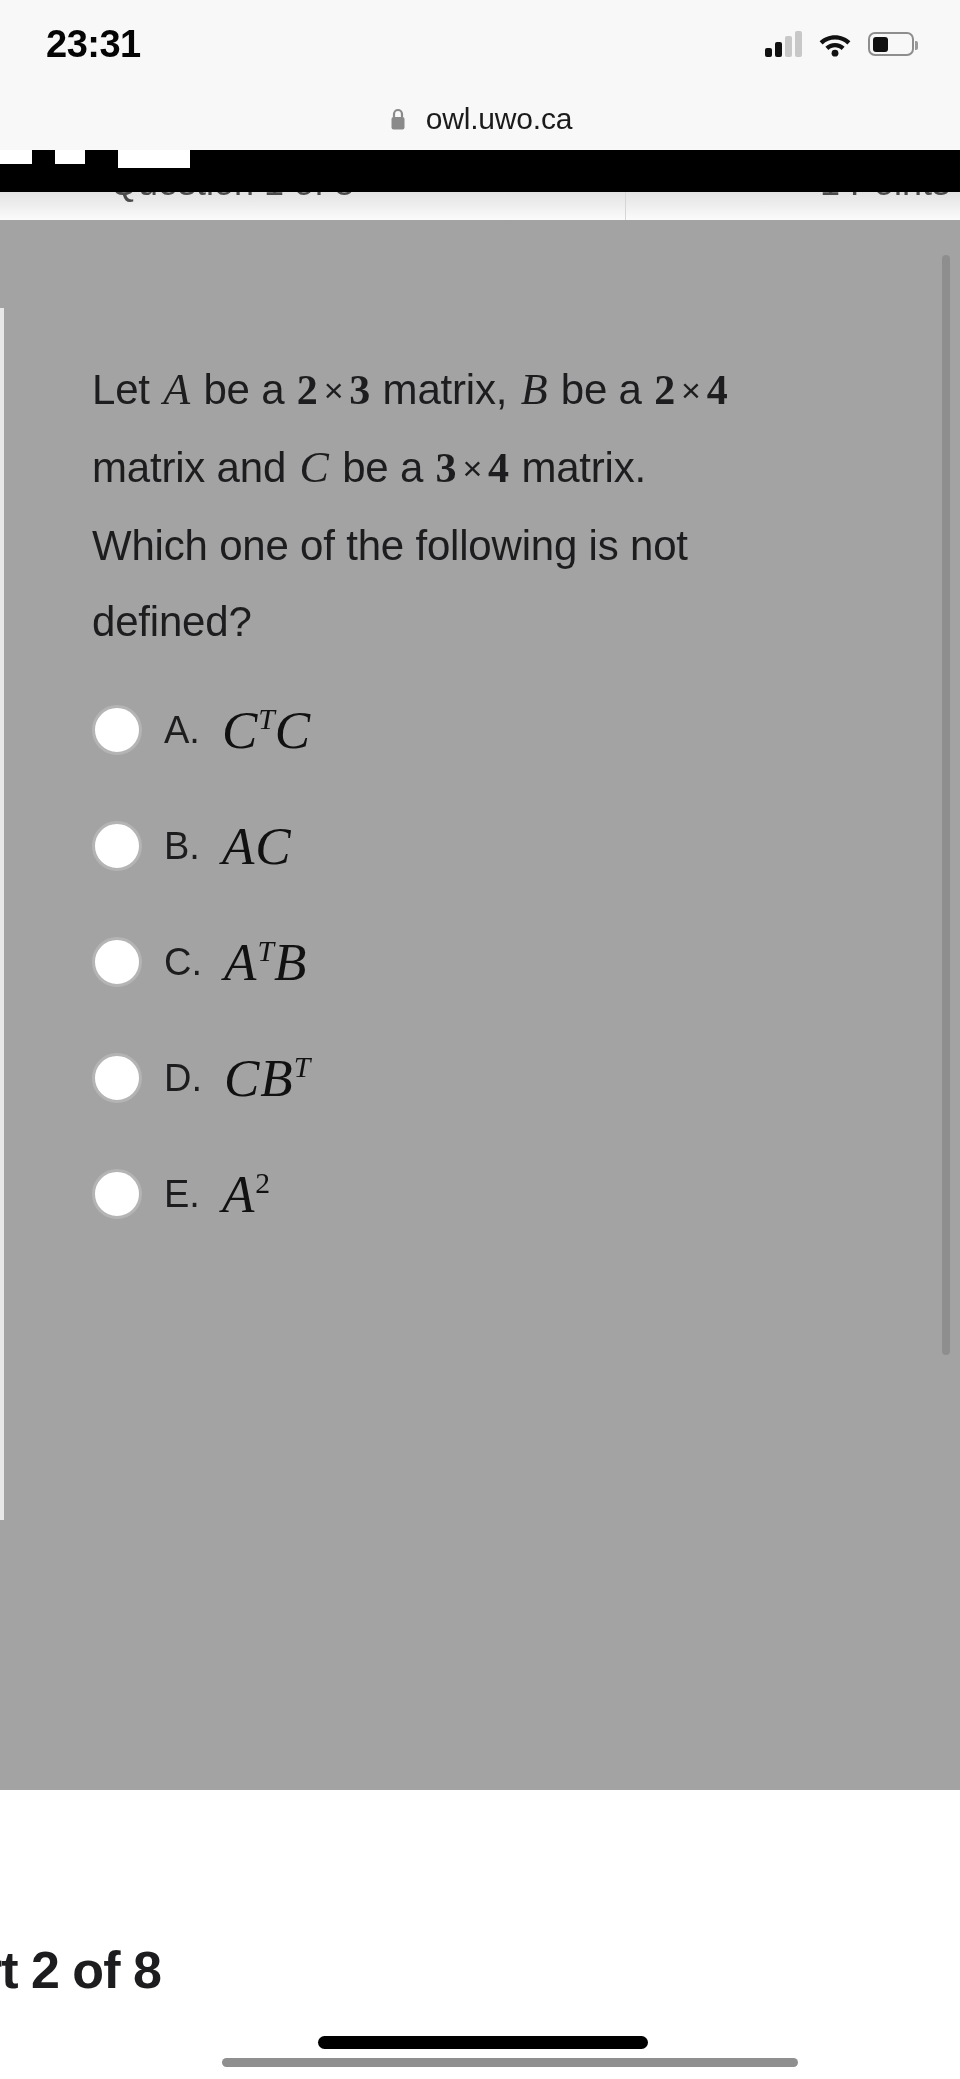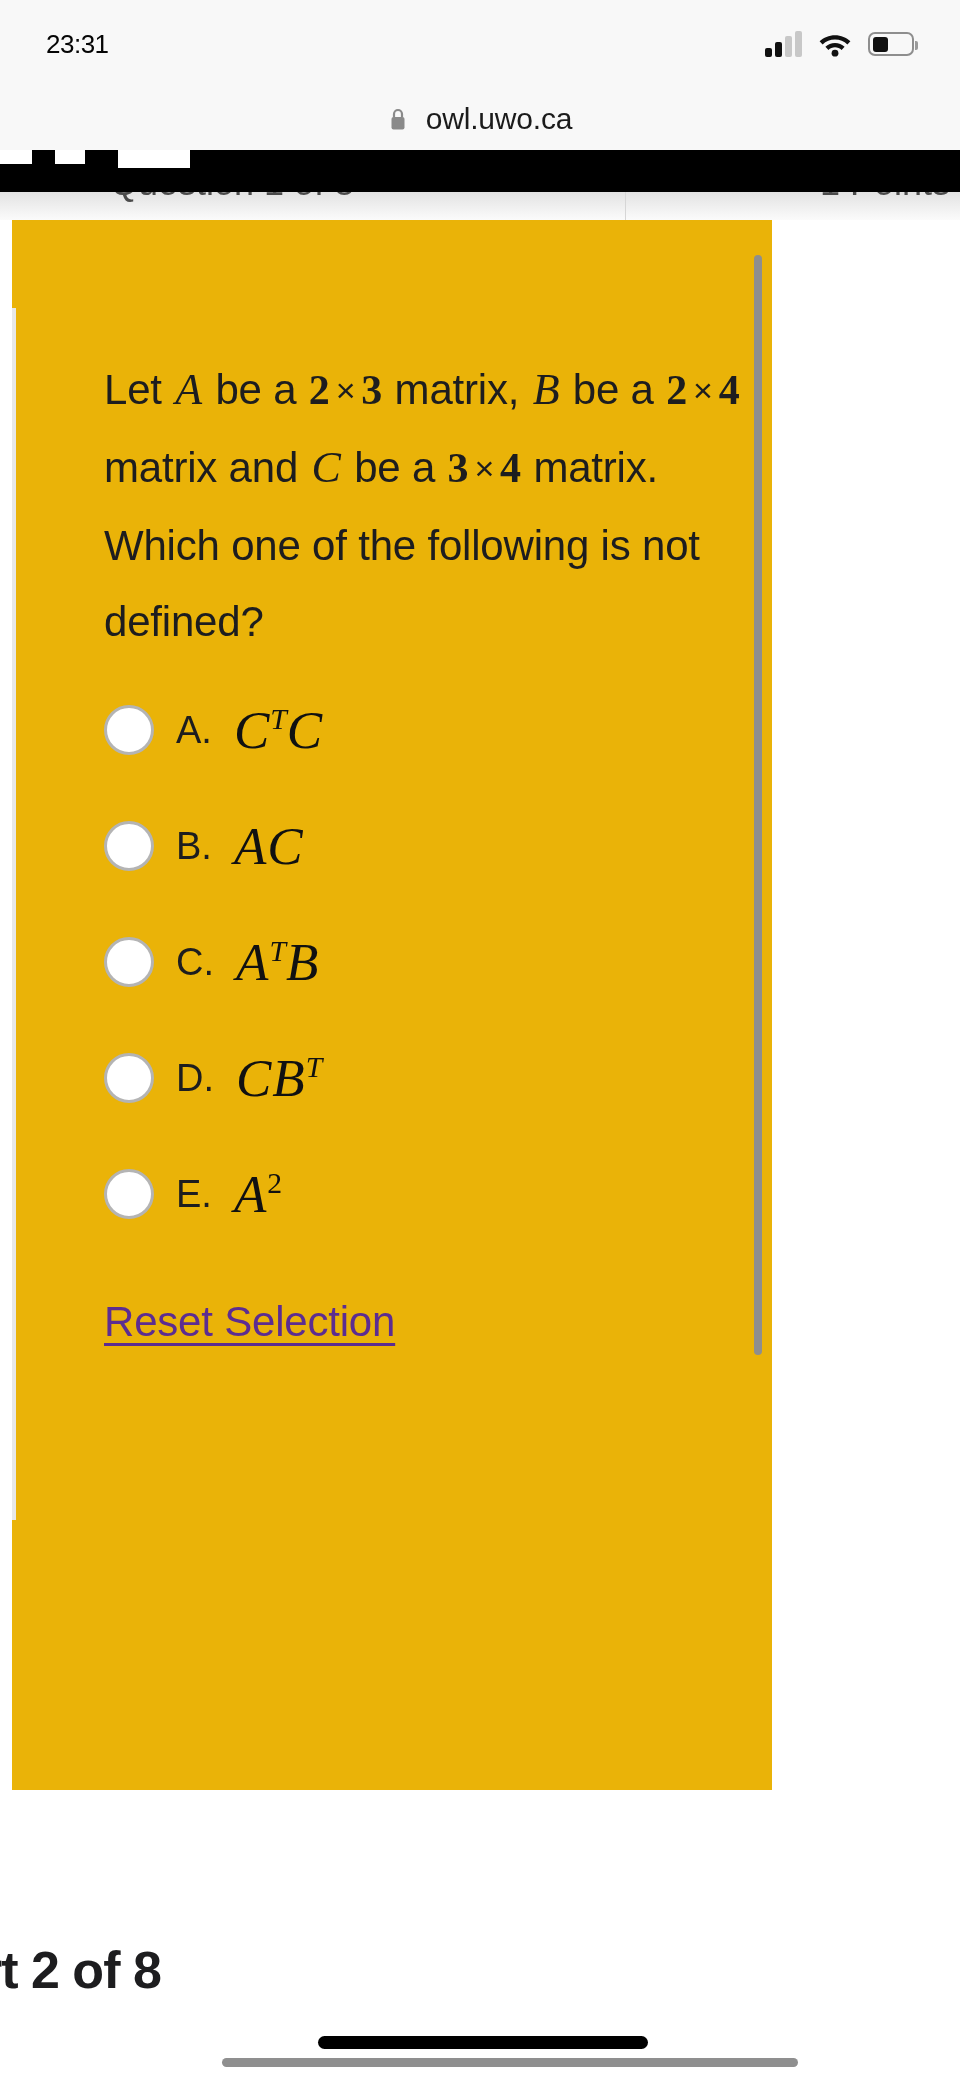--- a/index.html
+++ b/index.html
@@ -23,22 +23,22 @@
     width: 960px;
     height: 88px;
     background: #f8f8f8;
     display: flex;
     align-items: center;
     justify-content: space-between;
     padding: 0 46px;
     box-sizing: border-box;
   }
   .status-time {
-    font-size: 26px;
-    font-weight: 400;
+    font-size: 38px;
+    font-weight: 700;
     color: #050505;
     letter-spacing: -0.5px;
     font-family: "Liberation Sans", sans-serif;
     text-align: right;
   }
   .status-right {
     display: flex;
     align-items: center;
     gap: 16px;
   }
@@ -150,24 +150,24 @@
   .page {
     position: absolute;
     left: 0; top: 220px;
     width: 960px;
     height: 1570px;
     background: #ffffff;
   }
 
   .card {
     position: absolute;
-    left: 12px; top: 0;
-    width: 760px;
+    left: 0; top: 0;
+    width: 960px;
     height: 1570px;
-    background: #eab308;
+    background: #a3a3a3;
   }
   
   .card-left-rule {
     position: absolute;
     left: 0; top: 88px;
     width: 4px;
     height: 1212px;
     background: #e8e8e8;
   }
 
@@ -399,21 +399,20 @@
 
         <div class="option">
           <span class="radio"></span>
           <span class="opt-letter">E.</span>
           <span class="opt-math"><span>A</span><sup class="num">2</sup></span>
         </div>
 
       </div>
 
       
-      <a class="reset-link">Reset Selection</a>
 
     </div>
   </div>
 </div>
 
 <div class="bottom-zone">
   <div class="bottom-title">rt 2 of 8</div>
   <div class="home-indicator"></div>
   <div class="h-scrollbar"></div>
 </div>

